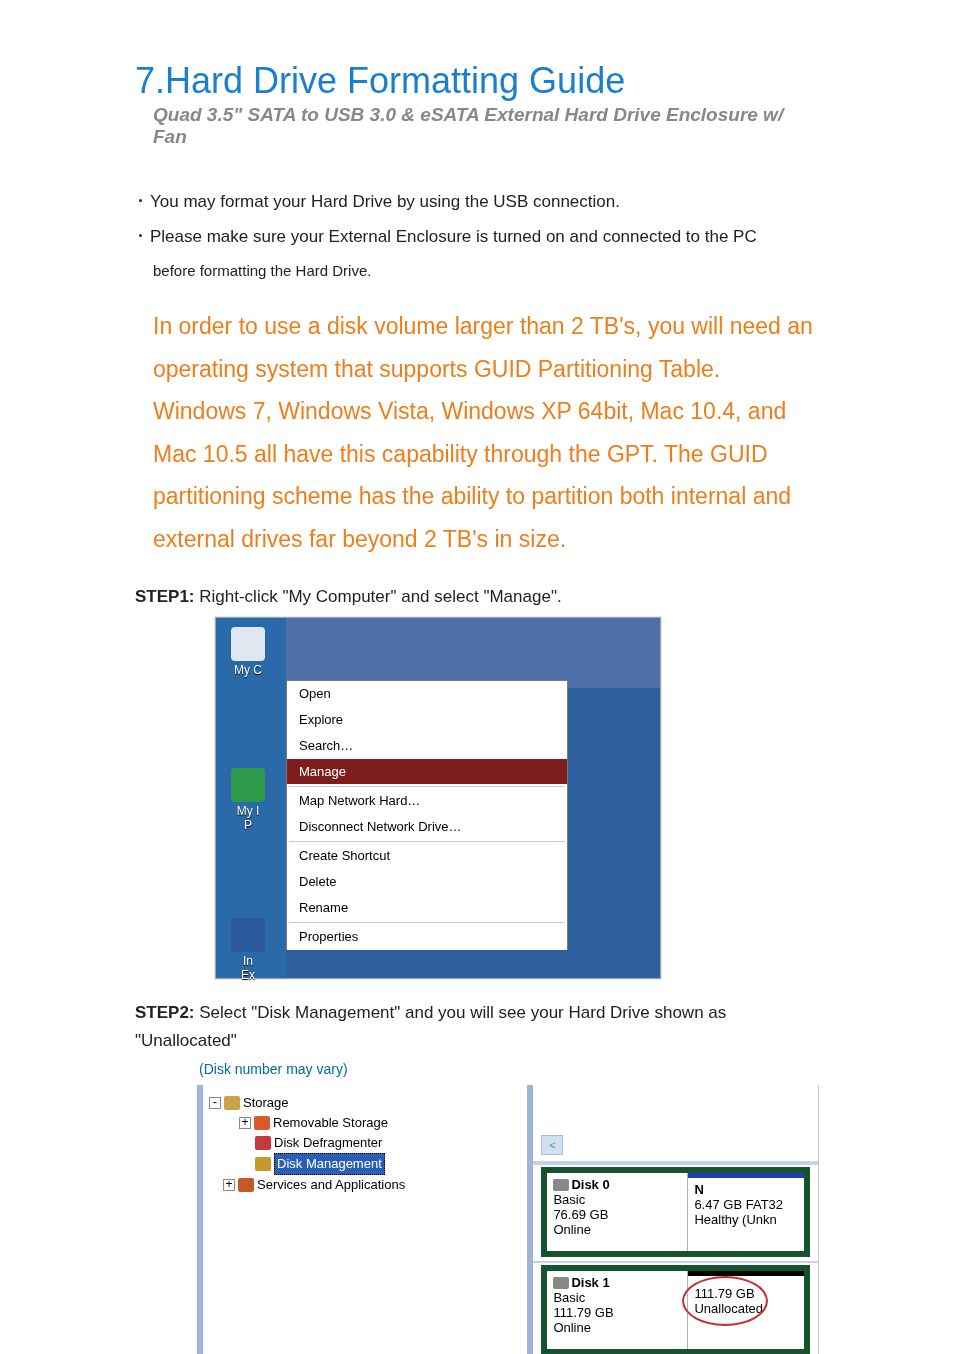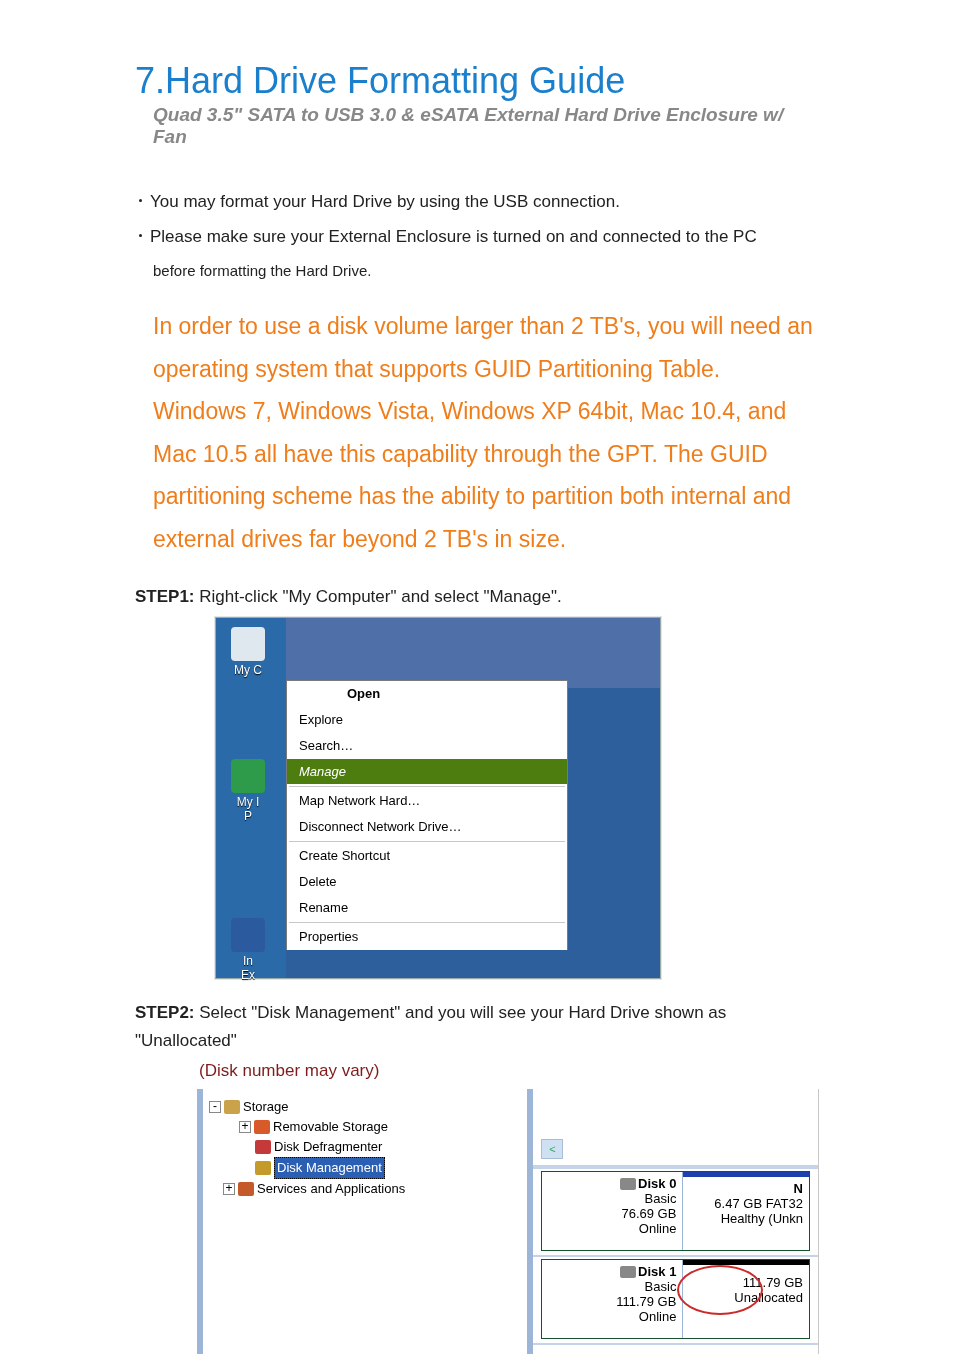--- a/index.html
+++ b/index.html
@@ -7,42 +7,42 @@
   .h1{color:#1a7fcc;font-size:36px;font-weight:400;margin:0 0 2px 0;}
   .subtitle{color:#888;font-style:italic;font-weight:700;font-size:19px;margin:0 0 40px 18px;}
   .bullet-row{display:flex;align-items:flex-start;margin:0 0 6px 0;font-size:17px;color:#222;}
   .dot{width:3px;height:3px;background:#222;border-radius:50%;margin:11px 8px 0 4px;flex:none;}
   .bullet-text{line-height:1.7;}
   .indent-line{font-size:15px;color:#222;margin-left:18px;line-height:1.7;}
   .warn{color:#ef7d1a;font-size:23px;line-height:1.85;margin:22px 0 22px 18px;}
   .step{font-size:17px;color:#222;line-height:1.65;margin:0 0 6px 0;}
   .step b{font-weight:700;}
   .step2-wrap{margin:10px 0 6px 0;}
-  .step2-cont{margin-left:64px;font-size:17px;color:#7f1d1d;}
+  .step2-cont{margin-left:64px;font-size:14px;color:#0369a1;}
   .screenshot1{margin:6px 0 20px 80px;width:444px;height:360px;background:linear-gradient(#4f6fa8 0 70px,#2d5f9c 70px 100%);border:1px solid #9aa;position:relative;box-shadow:0 0 0 1px #e6e6e6;}
   .desktop-strip{position:absolute;left:0;top:0;height:100%;width:70px;background:#2a6aa8;}
   .desk-icon{position:absolute;left:12px;width:40px;font-family:Tahoma,Arial;color:#fff;font-size:12px;text-align:center;text-shadow:0 1px 1px #000;}
   .desk-icon .ico{width:34px;height:34px;margin:0 auto 2px;border-radius:4px;}
   .ctx-menu{position:absolute;left:70px;top:62px;width:280px;background:#fff;border:1px solid #7a7a7a;border-bottom:none;font-family:Tahoma,Arial;font-size:13px;color:#000;}
   .ctx-item{padding:5px 12px;border-bottom:1px solid #fff;}
-  .ctx-item.bold{font-weight:700;margin-left:48px;}
-  .ctx-item.sel{background:#4d7c0f;color:#fff;font-style:italic;}
+  .ctx-item.bold{font-weight:400;}
+  .ctx-item.sel{background:#7f1d1d;color:#fff;}
   .ctx-sep{height:0;border-top:1px solid #c8c8c8;margin:1px 2px;}
   .screens-row{display:flex;gap:18px;margin:8px 0 0 62px;}
   .tree-shot{width:312px;height:320px;background:#fff;border-left:6px solid #9db6d7;padding:8px 0 0 6px;font-family:Tahoma,Arial;font-size:13px;color:#000;}
   .tree-row{display:flex;align-items:center;line-height:20px;white-space:nowrap;}
   .tw{width:14px;text-align:center;color:#000;font-size:12px;flex:none;}
   .tw.box{border:1px solid #888;width:10px;height:10px;line-height:9px;margin-right:3px;}
   .tico{width:16px;height:14px;margin-right:3px;border-radius:2px;flex:none;}
   .t-sel{background:#2b5fb3;color:#fff;border:1px dotted #000;padding:0 2px;display:inline-block;}
   .disk-shot{width:302px;height:320px;background:#fff;border-left:6px solid #9db6d7;border-right:1px solid #c8c8c8;padding:50px 8px 0 8px;font-family:Tahoma,Arial;font-size:13px;color:#000;box-sizing:border-box;}
   .scroll-arrow{width:20px;height:18px;border:1px solid #a8bed8;background:#cfe0f2;display:flex;align-items:center;justify-content:center;color:#3a6;font-size:11px;margin-bottom:6px;}
   .disk-hr{height:4px;background:#9db6d7;opacity:.6;margin:0 -8px 2px -8px;}
   .disk-hr.thin{height:2px;}
-  .disk-block{display:flex;border:1px solid #14532d;margin-bottom:4px;min-height:78px;text-align:right;}
+  .disk-block{display:flex;border:6px solid #14532d;margin-bottom:4px;min-height:78px;}
   .disk-left{width:128px;padding:4px 6px;border-right:1px solid #9db6d7;}
   .disk-left b{font-weight:700;}
   .disk-ico{display:inline-block;width:16px;height:12px;background:#888;border-radius:2px;margin-right:2px;vertical-align:middle;}
   .disk-right{flex:1;padding:0;}
   .part{border-top:5px solid #1e3fae;height:100%;padding:4px 6px;box-sizing:border-box;}
   .part.unalloc{border-top:5px solid #000;position:relative;}
   .circle{position:absolute;width:82px;height:46px;border:2px solid #cc2b2b;border-radius:50%;left:-6px;top:0;}
   .footer-title{text-align:center;color:#7f1d1d;font-size:12px;margin-top:16px;}
   .page-num{text-align:center;color:#be185d;font-size:15px;margin-top:18px;}
 </style>
@@ -69,21 +69,21 @@
   <div class="step">
     <b>STEP1:</b><span> Right-click "My Computer" and select "Manage".</span>
   </div>
 
   <div class="screenshot1">
     <div class="desktop-strip">
       <div class="desk-icon" style="top:9px;">
         <div class="ico" style="background:#dfe7ef;"></div>
         <span>My C</span>
       </div>
-      <div class="desk-icon" style="top:141px;">
+      <div class="desk-icon" style="top:150px;">
         <div class="ico" style="background:#2d9b4a;"></div>
         <div><span style="white-space:pre-line;">My I
 P</span></div>
       </div>
       <div class="desk-icon" style="top:300px;">
         <div class="ico" style="background:#2c5a9e;"></div>
         <div><span style="white-space:pre-line;">In
 Ex</span></div>
       </div>
     </div>

